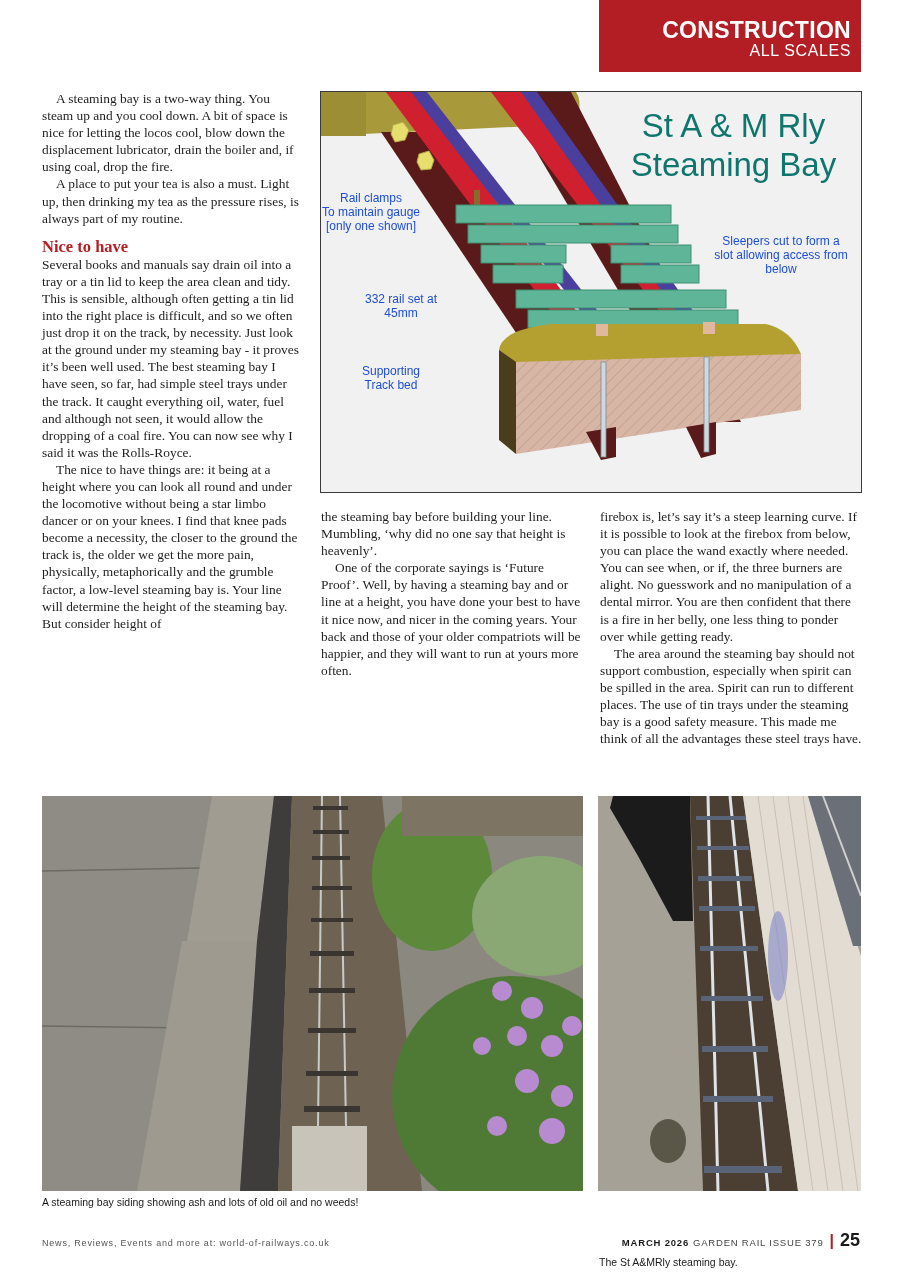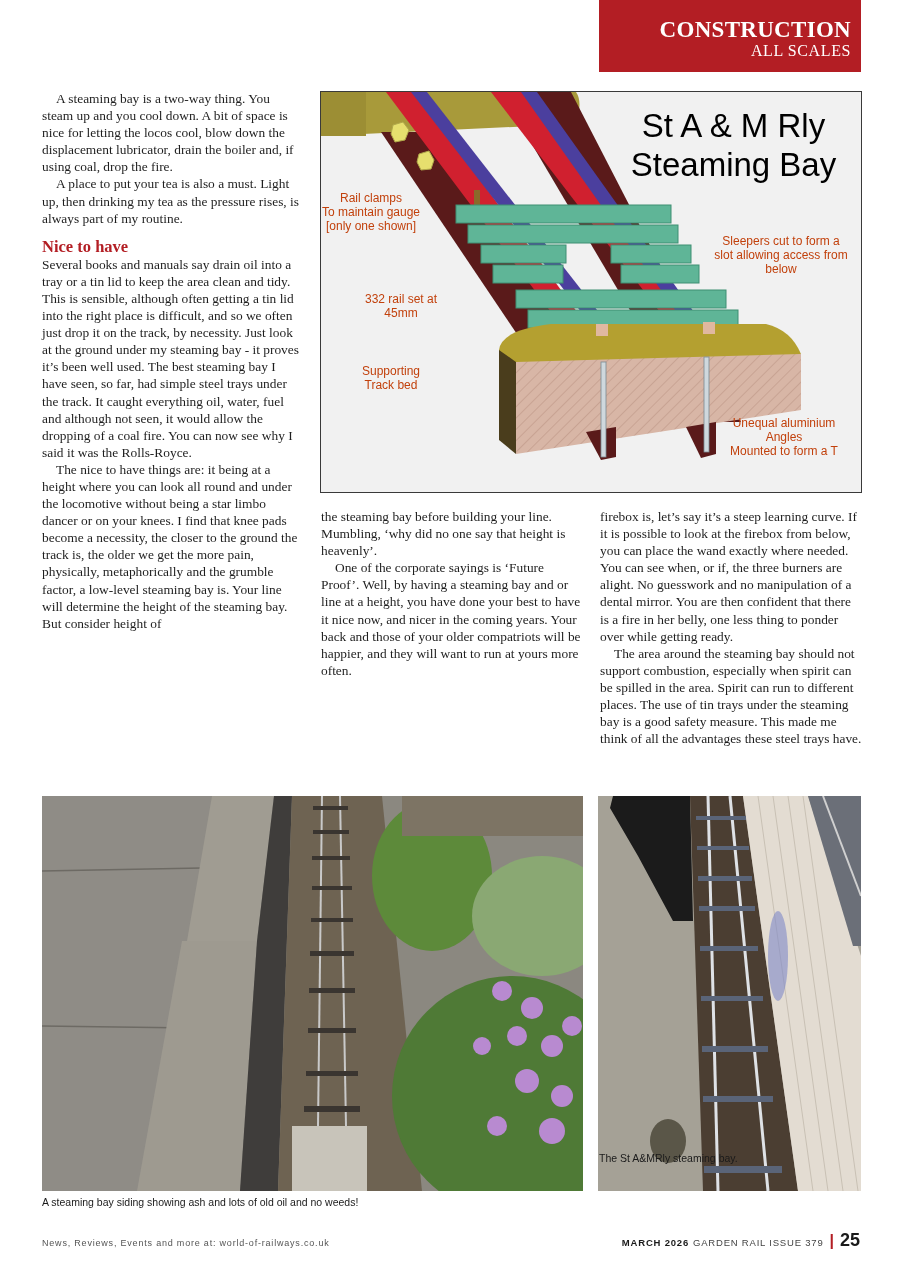--- a/index.html
+++ b/index.html
@@ -2,59 +2,59 @@
 <html><head>
 <meta charset="utf-8">
 <style>
   * { box-sizing: border-box; margin: 0; padding: 0; }
   html, body { width: 904px; height: 1280px; background: #ffffff; overflow: hidden; }
   body { position: relative; font-family: "Liberation Serif", "DejaVu Serif", serif; color: #1e1e1e; }
 
   .section-tab {
     position: absolute; left: 599px; top: 0; width: 262px; height: 72px;
     background: #b31e24; color: #fff; text-align: right; padding: 18px 10px 0 0;
-    font-family: Liberation Serif, serif;
+    font-family: Liberation Sans, sans-serif;
   }
   .section-tab .t1 { font-size: 23px; font-weight: 700; letter-spacing: 0.3px; line-height: 24px; }
   .section-tab .t2 { font-size: 16px; font-weight: 400; letter-spacing: 0.6px; line-height: 18px; }
 
   .col { position: absolute; font-size: 13.4px; line-height: 17.1px; text-align: left; }
   .col p { margin: 0; }
   .col p.indent { text-indent: 14px; }
   .col h3 { color: #b31e24; font-size: 16.5px; font-weight: 700; line-height: 19px; margin-top: 10px; }
 
   .col1 { left: 42px; top: 90px; width: 262px; }
   .col2 { left: 321px; top: 508px; width: 262px; }
   .col3 { left: 600px; top: 508px; width: 262px; }
 
   .diagram {
     position: absolute; left: 320px; top: 91px; width: 542px; height: 402px;
     border: 1.5px solid #3a3a3a; background: #f1f1f1; overflow: hidden;
   }
   .diagram svg { position: absolute; left: 0; top: 0; }
   .dlabel {
     position: absolute; font-family: "Liberation Sans", "DejaVu Sans", sans-serif;
-    font-size: 12px; line-height: 14px; text-align: center; color: #c2410c;
+    font-size: 12px; line-height: 14px; text-align: center; color: #1d4ed8;
   }
   .dtitle {
     position: absolute; left: 290px; top: 14px; width: 245px;
     font-family: "Liberation Sans", "DejaVu Sans", sans-serif;
-    font-size: 33px; line-height: 39px; text-align: center; color: #000000;
+    font-size: 33px; line-height: 39px; text-align: center; color: #0f766e;
   }
 
   .photo { position: absolute; overflow: hidden; }
   .photo1 { left: 42px; top: 796px; width: 541px; height: 395px; background: #7a7670; }
   .photo2 { left: 598px; top: 796px; width: 263px; height: 395px; background: #b9b5aa; }
 
   .caption {
     position: absolute; font-family: "Liberation Sans", "DejaVu Sans", sans-serif;
     font-size: 10.5px; font-weight: 400; color: #1a1a1a; line-height: 13px;
   }
   .caption1 { left: 42px; top: 1196px; }
-  .caption2 { left: 599px; top: 1152px; text-align: right; }
+  .caption2 { left: 599px; top: 1256px; text-align: right; }
 
   .footer-left {
     position: absolute; left: 42px; top: 1238px; font-family: "Liberation Sans", "DejaVu Sans", sans-serif;
     font-size: 9px; letter-spacing: 0.8px; color: #555;
   }
   .footer-right {
     position: absolute; right: 44px; top: 1230px; font-family: "Liberation Sans", "DejaVu Sans", sans-serif;
     display: flex; align-items: baseline; gap: 4px; color: #1a1a1a;
   }
   .footer-right .issue-date { font-size: 9.5px; font-weight: 700; letter-spacing: 0.8px; }
@@ -138,23 +138,20 @@
   <div class="dlabel" style="left:0px; top:99px; width:100px; white-space:pre-line;">Rail clamps
 To maintain gauge
 [only one shown]</div>
   <div class="dlabel" style="left:380px; top:142px; width:160px; white-space:pre-line;">Sleepers cut to form a
 slot allowing access from
 below</div>
   <div class="dlabel" style="left:30px; top:200px; width:100px; white-space:pre-line;">332 rail set at
 45mm</div>
   <div class="dlabel" style="left:20px; top:272px; width:100px; white-space:pre-line;">Supporting
 Track bed</div>
-  <div class="dlabel" style="left:398px; top:324px; width:130px; white-space:pre-line;">Unequal aluminium
-Angles
-Mounted to form a T</div>
 </div>
 
 <div class="col col2">
   <p>the steaming bay before building your line. Mumbling, ‘why did no one say that height is heavenly’.</p>
   <p class="indent">One of the corporate sayings is ‘Future Proof’. Well, by having a steaming bay and or line at a height, you have done your best to have it nice now, and nicer in the coming years. Your back and those of your older compatriots will be happier, and they will want to run at yours more often.</p>
 </div>
 
 <div class="col col3">
   <p>firebox is, let’s say it’s a steep learning curve. If it is possible to look at the firebox from below, you can place the wand exactly where needed. You can see when, or if, the three burners are alight. No guesswork and no manipulation of a dental mirror. You are then confident that there is a fire in her belly, one less thing to ponder over while getting ready.</p>
   <p class="indent">The area around the steaming bay should not support combustion, especially when spirit can be spilled in the area. Spirit can run to different places. The use of tin trays under the steaming bay is a good safety measure. This made me think of all the advantages these steel trays have.</p>

